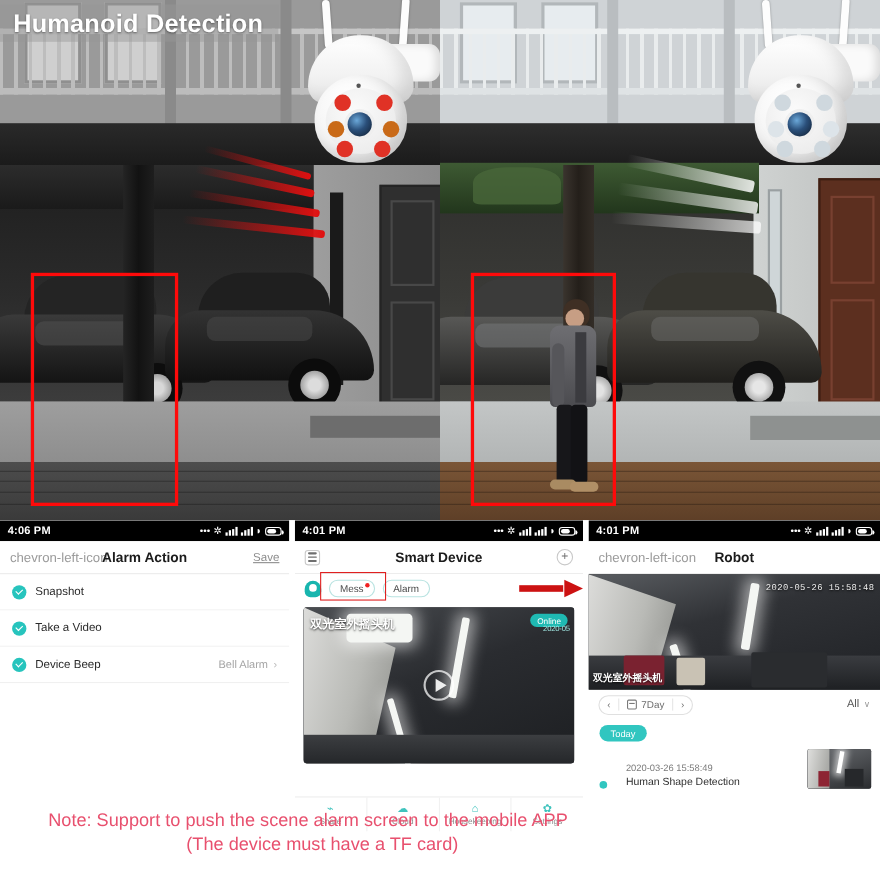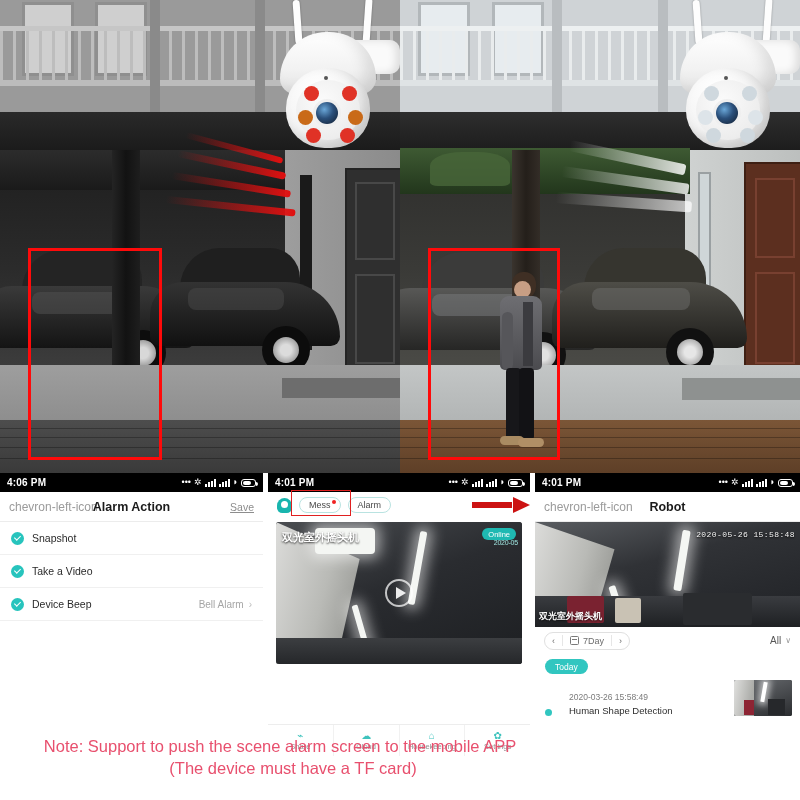--- a/index.html
+++ b/index.html
@@ -356,20 +356,23 @@
         <div class="led" style="left:68px;top:122px;background:#cfd8de;"></div>
         <div class="lens"></div>
         <div class="mic" style="left:52px;top:70px;"></div>
       </div>
       <div class="beam" style="left:170px;top:140px;width:118px;height:11px;background:linear-gradient(90deg,rgba(255,255,255,0),rgba(255,255,255,.85));transform:rotate(12deg);"></div>
       <div class="beam" style="left:162px;top:166px;width:128px;height:11px;background:linear-gradient(90deg,rgba(255,255,255,0),rgba(255,255,255,.8));transform:rotate(8deg);"></div>
       <div class="beam" style="left:156px;top:192px;width:136px;height:11px;background:linear-gradient(90deg,rgba(255,255,255,0),rgba(255,255,255,.72));transform:rotate(4deg);"></div>
     </div>
   </div>
 
+  <div class="title-bar">
+    <span>Humanoid Detection</span>
+  </div>
 
   <div class="phones">
 
     <div class="phone p1">
       <div class="statusbar">
         <div class="sb-time">4:06 PM</div>
         <div class="sb-icons">
           <span class="sb-ico">•••</span>
           <span class="sb-ico">✲</span>
           <span class="bars">
@@ -427,20 +430,29 @@
               <i></i>
               <i></i>
               <i></i>
               <i></i>
             </span>
           <span class="sb-ico">◗</span>
           <span class="batt">
               <i></i>
             </span>
         </div>
+      </div>
+      <div class="navbar">
+        <span class="hamb">
+            <i></i>
+            <i></i>
+            <i></i>
+          </span>
+        <span class="nav-title">Smart Device</span>
+        <span class="plus-btn">+</span>
       </div>
 
       <div class="chiprow">
         <span class="cam-ico"></span>
         <span class="chip">
           <span>Mess</span>
           <i class="dot"></i>
         </span>
         <span class="chip">
           <span>Alarm</span>

